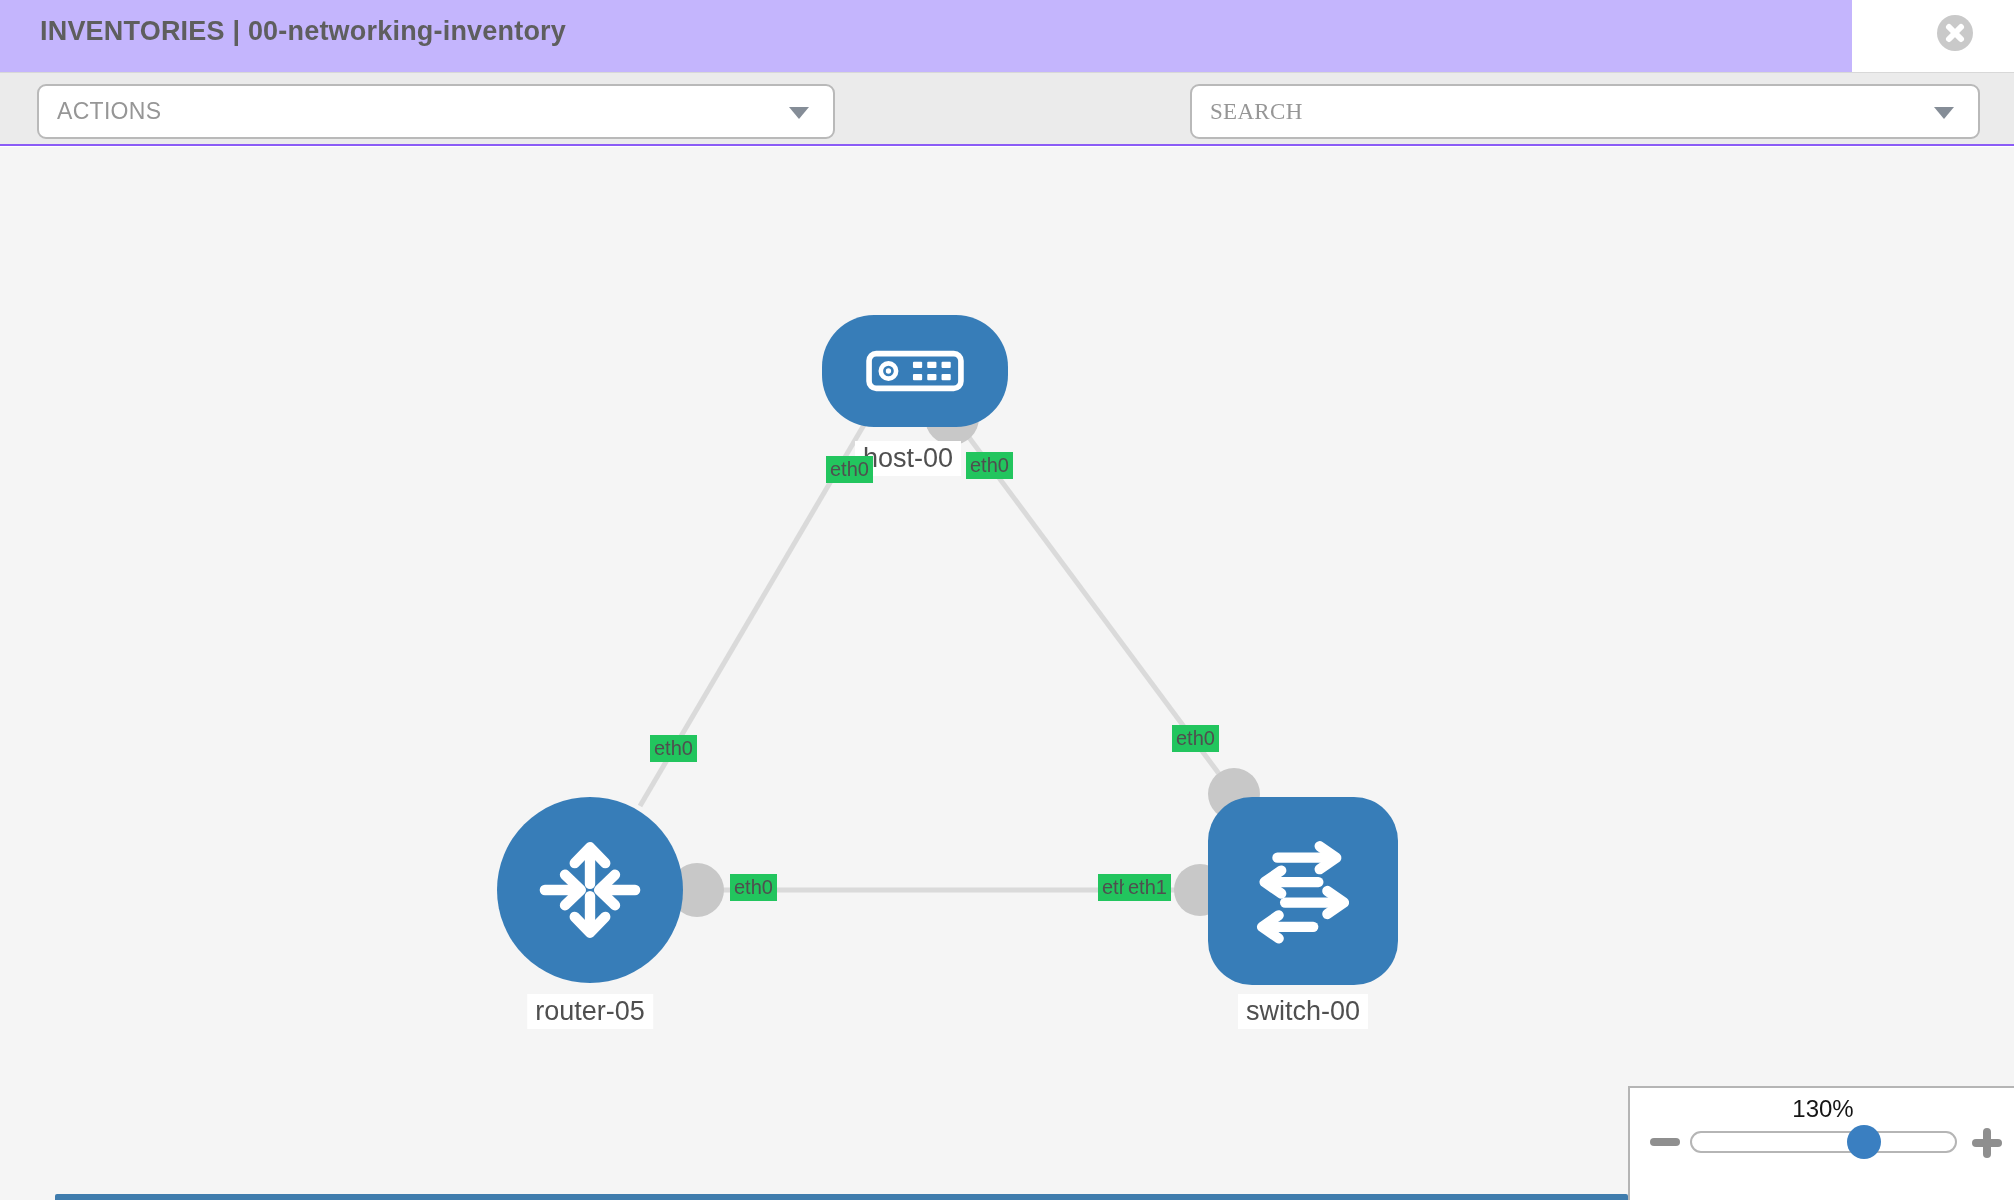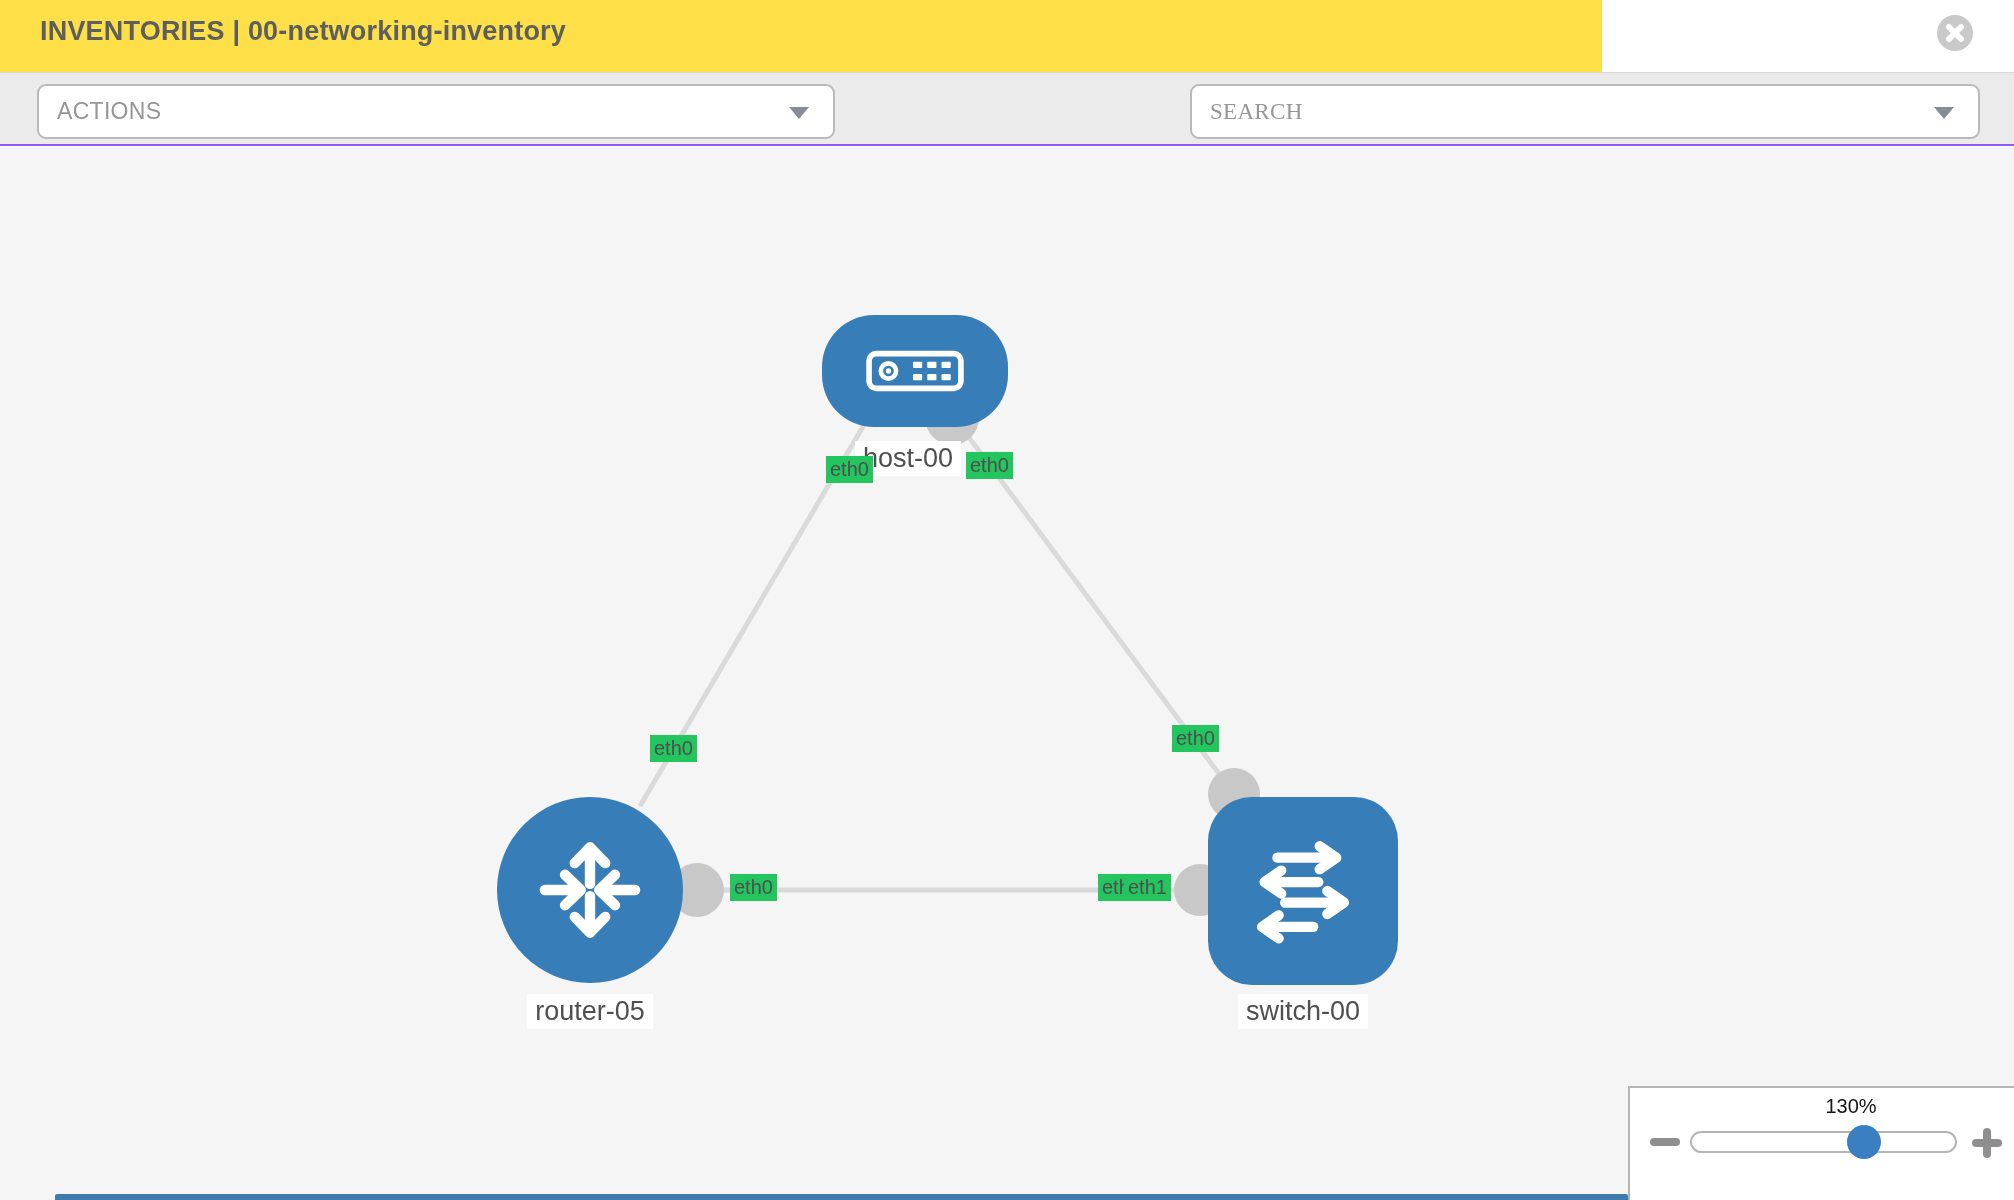--- a/index.html
+++ b/index.html
@@ -1,21 +1,21 @@
 <!DOCTYPE html>
 <html><head>
 <meta charset="utf-8">
 <style>
   html,body{margin:0;padding:0;}
   body{
     width:2014px;height:1200px;position:relative;overflow:hidden;
     font-family:"Liberation Sans",sans-serif;background:#ffffff;
   }
   
-  #header{position:absolute;left:0;top:0;width:1602px;height:72px;background:#fde047;}
+  #header{position:absolute;left:0;top:0;width:1852px;height:72px;background:#c4b5fd;}
   #page-title{position:absolute;left:40px;top:16px;font-size:27px;font-weight:bold;color:#5e5e5e;letter-spacing:.2px;}
   #close-btn{position:absolute;left:1937px;top:15px;width:36px;height:36px;border-radius:50%;background:#c9c9c9;display:flex;align-items:center;justify-content:center;cursor:pointer;}
   
   #toolbar{position:absolute;left:0;top:72px;width:2014px;height:74px;background:#ebebeb;border-top:1px solid #d8d8d8;border-bottom:2px solid #8b5cf6;box-sizing:border-box;}
   .select-box{position:absolute;top:11px;height:55px;background:#ffffff;border:2px solid #b9b9b9;border-radius:9px;box-sizing:border-box;display:flex;align-items:center;cursor:pointer;}
   .select-box .sel-label{margin-left:18px;font-size:23px;color:#969696;letter-spacing:.3px;}
   .caret{position:absolute;right:24px;top:50%;margin-top:-5px;width:0;height:0;border-left:10px solid transparent;border-right:10px solid transparent;border-top:12px solid #858d97;}
   #actions-box{left:37px;width:798px;}
   #search-box{left:1190px;width:790px;font-family:Liberation Serif, serif;}
   .tool-icon{position:absolute;top:90px;width:46px;height:46px;cursor:pointer;}
@@ -23,21 +23,21 @@
   #key-btn{left:1112px;}
   
   #canvas{position:absolute;left:0;top:147px;width:2014px;height:1053px;background:#f5f5f5;}
   #links-svg{position:absolute;left:0;top:0;}
   .iface-circle{position:absolute;border-radius:50%;background:#c8c8c8;}
   .node{position:absolute;background:#377db8;display:flex;align-items:center;justify-content:center;cursor:pointer;}
   .node-label{position:absolute;transform:translateX(-50%);background:#ffffff;color:#4f4f4f;font-size:27px;padding:2px 8px;white-space:nowrap;}
   .eth-label{position:absolute;background:#22c55e;color:#4f4f4f;font-size:20px;padding:2px 4px;white-space:nowrap;}
   
   #zoom-panel{position:absolute;left:1628px;top:939px;width:400px;height:200px;background:#ffffff;border:2px solid #b5b5b5;box-sizing:border-box;}
-  #zoom-value{position:absolute;left:193px;top:7px;transform:translateX(-50%);font-size:20px;color:#151515;margin-left:28px;}
+  #zoom-value{position:absolute;left:193px;top:7px;transform:translateX(-50%);font-size:24px;color:#151515;}
   #zoom-minus{position:absolute;left:20px;top:50px;width:30px;height:8px;border-radius:4px;background:#8f8f8f;cursor:pointer;}
   #zoom-track{position:absolute;left:60px;top:43px;width:267px;height:22px;border-radius:12px;background:#ffffff;border:2px solid #b5b5b5;box-sizing:border-box;cursor:pointer;}
   #zoom-thumb{position:absolute;left:217px;top:37px;width:34px;height:34px;border-radius:50%;background:#3a7fc1;cursor:grab;}
   #zoom-plus{position:absolute;left:340px;top:38px;width:34px;height:34px;cursor:pointer;}
   #zoom-plus .h{position:absolute;left:2px;top:13px;width:30px;height:8px;border-radius:4px;background:#8f8f8f;}
   #zoom-plus .v{position:absolute;left:13px;top:2px;width:8px;height:30px;border-radius:4px;background:#8f8f8f;}
   #bottom-strip{position:absolute;left:55px;top:1047px;width:1573px;height:6px;background:#3f7cad;border-radius:2px 2px 0 0;}
 </style>
 </head>
 <body>

